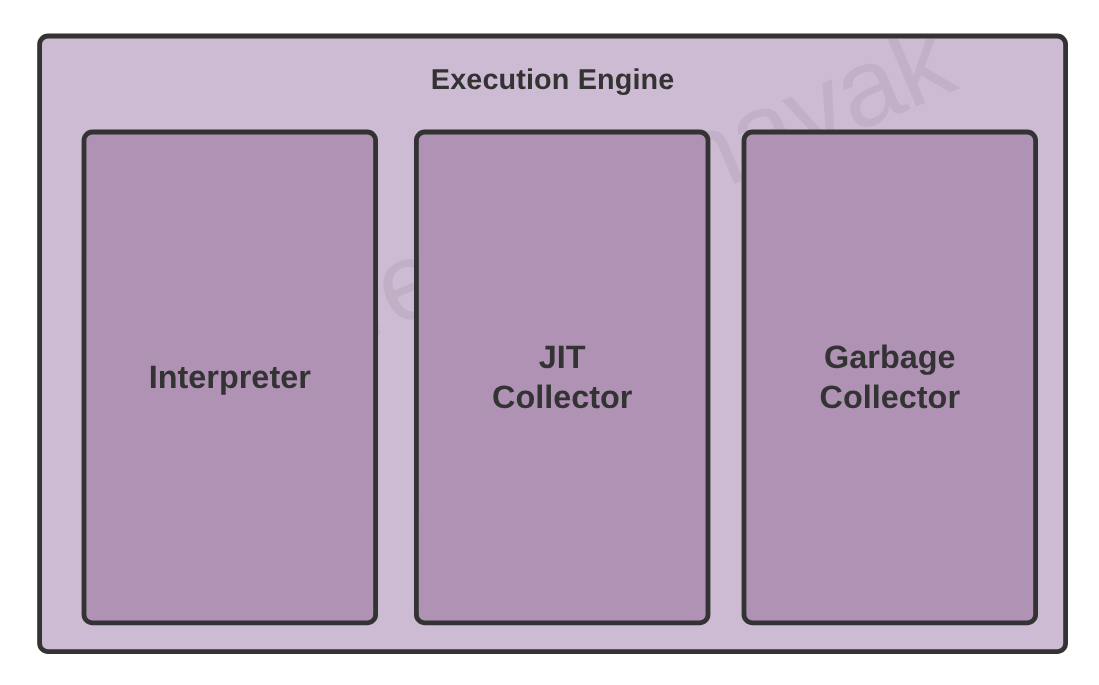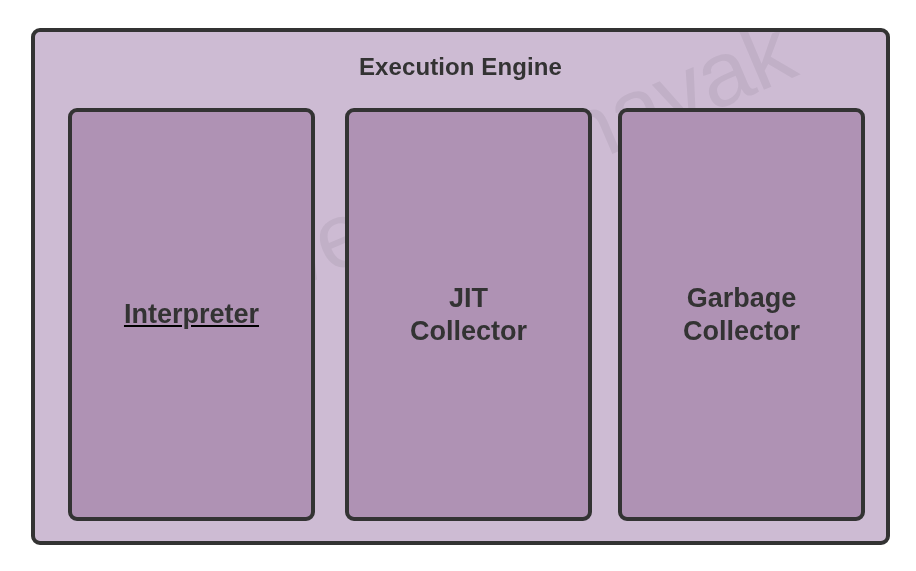--- a/index.html
+++ b/index.html
@@ -83,21 +83,21 @@
     height: 413px;   
     box-sizing: border-box;
     background: #af92b4;
     border: 4px solid #333333;
     border-radius: 9px;
     display: flex;
     align-items: center;
     justify-content: center;
   }
 
-  .component-box.box-1 { left: 33px;  width: 247px; text-decoration: underline; }
+  .component-box.box-1 { left: 33px;  width: 247px; }
   .component-box.box-2 { left: 310px; width: 247px; }
   .component-box.box-3 { left: 583px; width: 247px; }
 
   .component-label {
     font-size: 27px;
     font-weight: bold;
     color: #333333;
     text-align: center;
     line-height: 1.22;
     position: relative;

